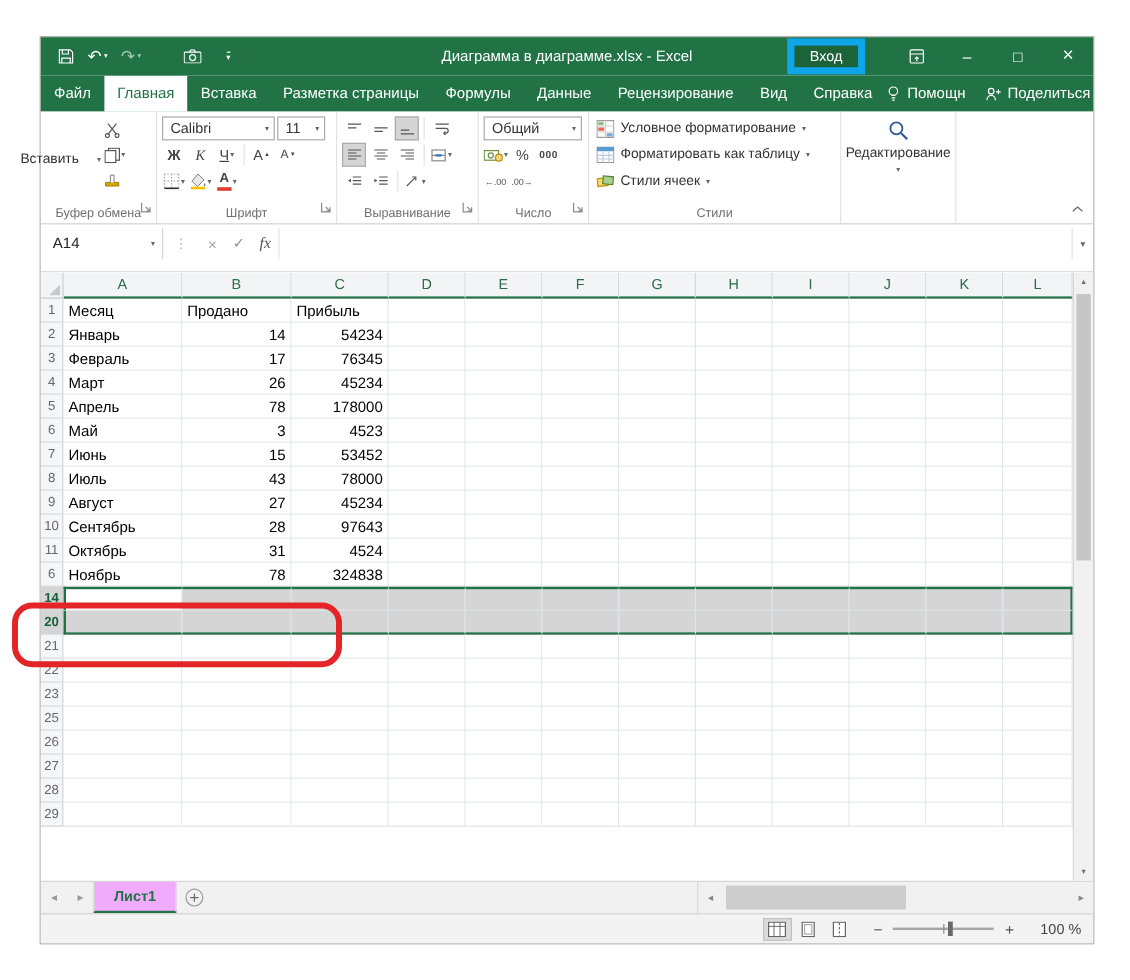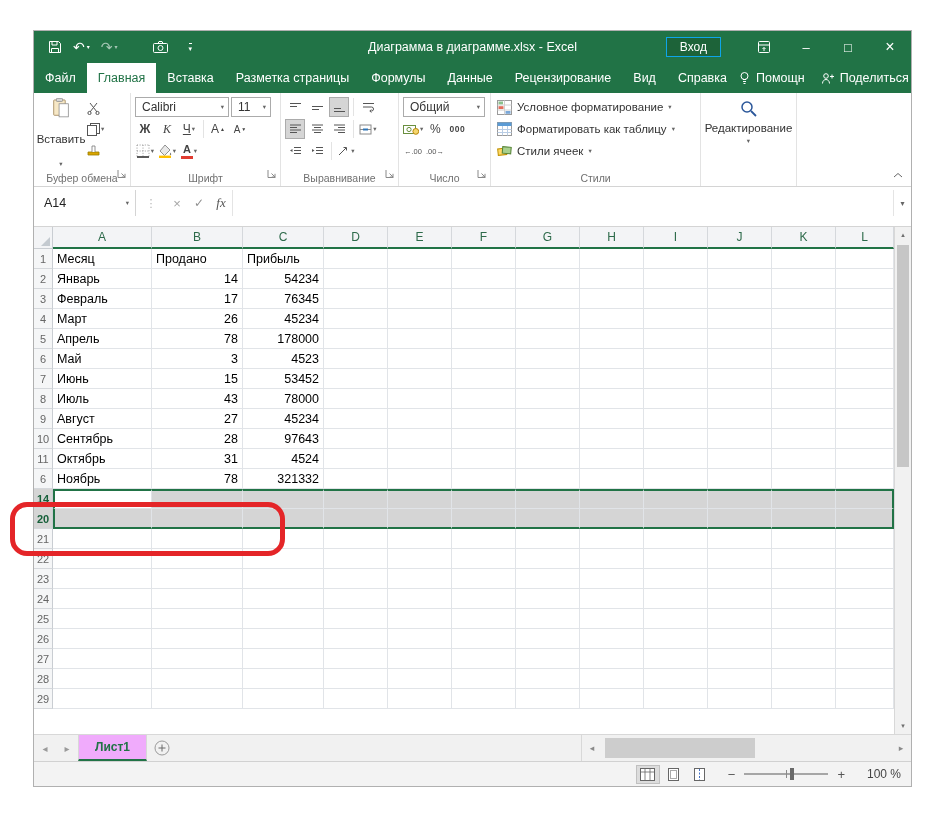--- a/index.html
+++ b/index.html
@@ -12,21 +12,21 @@
   .titlebar { height:32px; background:#217346; color:#fff; display:flex; align-items:center;
     position:relative; flex:0 0 32px; }
   .qat { display:flex; align-items:center; gap:11px; padding-left:14px; z-index:2; }
   .qbtn { display:inline-flex; align-items:center; color:#fff; font-size:14px; line-height:1; cursor:default; }
   .qbtn .mini { font-size:6px; margin-left:2px; }
   .qbtn.dim { opacity:.6; }
   .qcust { border-top:1px solid #fff; font-size:7px; padding-top:1px; color:#fff; }
   .wtitle { position:absolute; left:0; right:0; text-align:center; font-size:12.5px; color:#fff;
     pointer-events:none; }
   .titright { margin-left:auto; display:flex; align-items:center; z-index:2; }
-  .signin { background:#1d6339; border:1px solid #0ea5e9; color:#fff; font-size:12px;
+  .signin { background:#1d6339; border:6px solid #0ea5e9; color:#fff; font-size:12px;
     padding:2px 13px; margin-right:22px; }
   .wctrl { width:42px; height:32px; display:flex; align-items:center; justify-content:center;
     color:#fff; font-size:13px; }
   .wctrl.close { font-size:16px; }
 
   
   .tabsrow { height:30px; background:#217346; display:flex; align-items:stretch; flex:0 0 30px; }
   #tabs-left { display:flex; }
   .rtab { padding:0 11px; line-height:30px; color:#fff; font-size:12.5px; white-space:nowrap; }
   .rtab.active { background:#fff; color:#217346; }
@@ -45,22 +45,22 @@
   .ibtn { min-width:20px; height:20px; display:inline-flex; align-items:center; justify-content:center;
     color:#444; font-size:12px; gap:1px; }
   .ibtn.pressed { background:#d5d5d5; border:1px solid #ababab; }
   .dd { font-size:6.5px; color:#666; }
   .combo { height:20px; border:1px solid #ababab; background:#fff; display:flex; align-items:center;
     padding:0 4px 0 6px; font-size:12px; color:#333; }
   .combo .dd { margin-left:auto; padding-left:5px; }
   .sep-v { width:1px; height:18px; background:#e3e3e3; margin:0 2px; }
 
   .grp-clip { width:97px; display:flex; flex-direction:row; }
-  .paste-btn { width:46px; display:flex; flex-direction:column; align-items:center; gap:15px;
-    font-size:11.5px; color:#333; padding-top:2px; }
+  .paste-btn { width:46px; display:flex; flex-direction:row; align-items:center; gap:15px;
+    font-size:11.5px; color:#333; padding-top:2px;justify-content:flex-end; }
   .clip-col { display:flex; flex-direction:column; gap:1px; padding-top:2px; }
   .clip-col .ibtn { justify-content:flex-start; padding-left:3px; }
 
   .grp-font { width:150px; }
   .b { font-weight:bold; } .i { font-style:italic; font-family:"Liberation Serif",serif; }
   .u { text-decoration:underline; }
   .ga i { font-style:normal; font-size:5px; vertical-align:top; color:#444; }
   .stack { display:flex; flex-direction:column; align-items:center; line-height:1; }
   .cbar { width:12px; height:3px; margin-top:1px; }
 
@@ -725,21 +725,21 @@
             <div class="cell" style="width: 64px;"></div>
             <div class="cell" style="width: 64px;"></div>
             <div class="cell" style="width: 64px;"></div>
             <div class="cell" style="width: 64px;"></div>
             <div class="cell clast" style="width: 58px;"></div>
           </div>
           <div class="grow">
             <div class="rowh">6</div>
             <div class="cell c0" style="width: 99px;">Ноябрь</div>
             <div class="cell num" style="width: 91px;">78</div>
-            <div class="cell num" style="width: 81px;">321332</div>
+            <div class="cell num" style="width: 81px;">324838</div>
             <div class="cell" style="width: 64px;"></div>
             <div class="cell" style="width: 64px;"></div>
             <div class="cell" style="width: 64px;"></div>
             <div class="cell" style="width: 64px;"></div>
             <div class="cell" style="width: 64px;"></div>
             <div class="cell" style="width: 64px;"></div>
             <div class="cell" style="width: 64px;"></div>
             <div class="cell" style="width: 64px;"></div>
             <div class="cell clast" style="width: 58px;"></div>
           </div>
@@ -798,35 +798,20 @@
             <div class="cell" style="width: 64px;"></div>
             <div class="cell" style="width: 64px;"></div>
             <div class="cell" style="width: 64px;"></div>
             <div class="cell" style="width: 64px;"></div>
             <div class="cell" style="width: 64px;"></div>
             <div class="cell" style="width: 64px;"></div>
             <div class="cell clast" style="width: 58px;"></div>
           </div>
           <div class="grow">
             <div class="rowh">23</div>
-            <div class="cell c0" style="width: 99px;"></div>
-            <div class="cell" style="width: 91px;"></div>
-            <div class="cell" style="width: 81px;"></div>
-            <div class="cell" style="width: 64px;"></div>
-            <div class="cell" style="width: 64px;"></div>
-            <div class="cell" style="width: 64px;"></div>
-            <div class="cell" style="width: 64px;"></div>
-            <div class="cell" style="width: 64px;"></div>
-            <div class="cell" style="width: 64px;"></div>
-            <div class="cell" style="width: 64px;"></div>
-            <div class="cell" style="width: 64px;"></div>
-            <div class="cell clast" style="width: 58px;"></div>
-          </div>
-          <div class="grow">
-            <div class="rowh">24</div>
             <div class="cell c0" style="width: 99px;"></div>
             <div class="cell" style="width: 91px;"></div>
             <div class="cell" style="width: 81px;"></div>
             <div class="cell" style="width: 64px;"></div>
             <div class="cell" style="width: 64px;"></div>
             <div class="cell" style="width: 64px;"></div>
             <div class="cell" style="width: 64px;"></div>
             <div class="cell" style="width: 64px;"></div>
             <div class="cell" style="width: 64px;"></div>
             <div class="cell" style="width: 64px;"></div>

